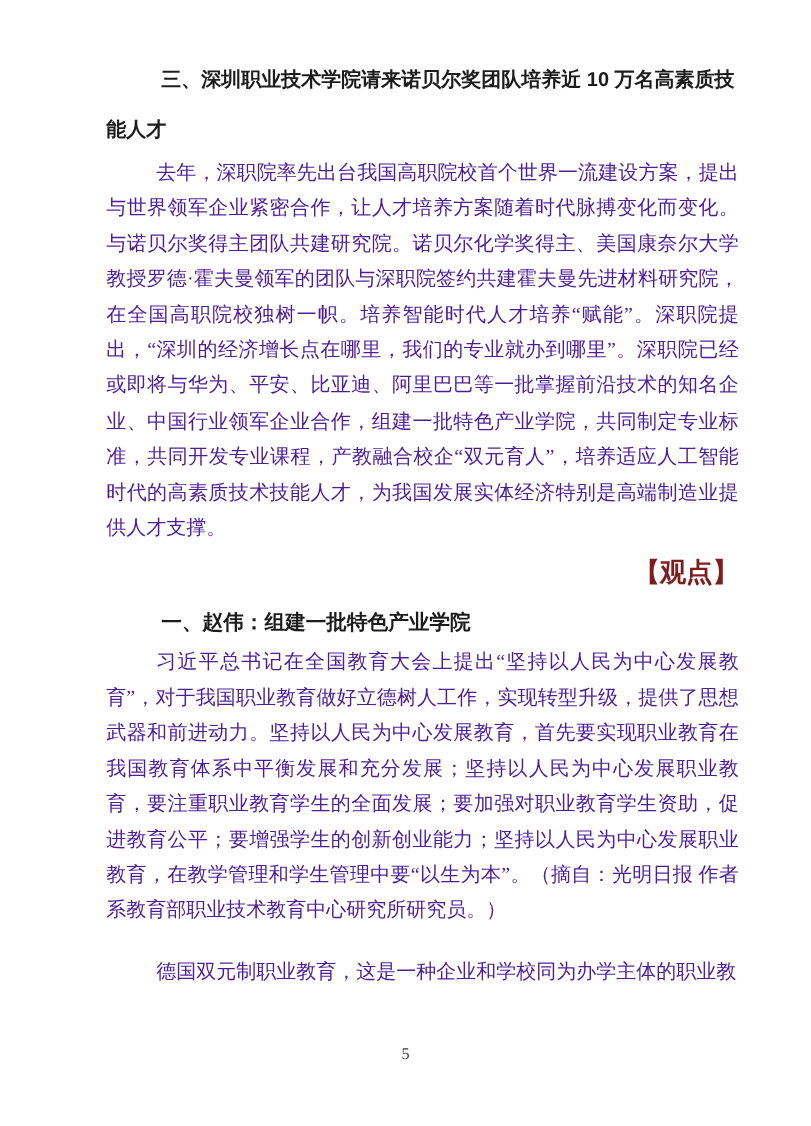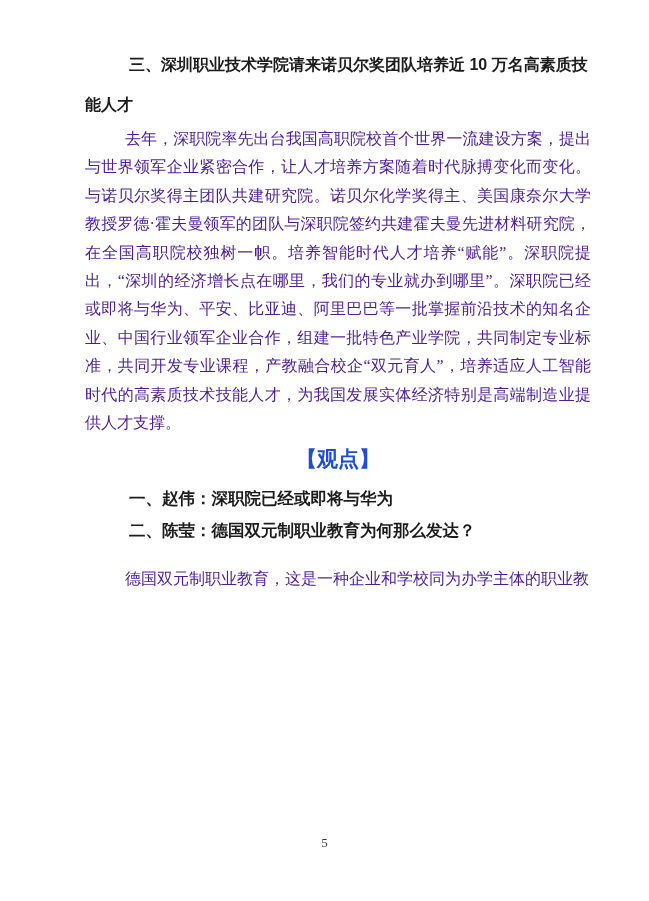--- a/index.html
+++ b/index.html
@@ -35,22 +35,22 @@
     text-indent: 40px;
     text-align: justify;
     color: #4c1d95;
   }
   .viewpoint-header {
     margin: 6px 0 0 0;
     font-family: "Liberation Sans", "DejaVu Sans", sans-serif;
     font-weight: bold;
     font-size: 21px;
     line-height: 32px;
-    color: #1d4ed8;
-    text-align: center;
+    color: #7f1d1d;
+    text-align: right;
   }
   .sub-heading {
     margin: 0;
     font-family: "Liberation Sans", "DejaVu Sans", sans-serif;
     font-weight: bold;
     font-size: 16.5px;
     line-height: 30px;
     text-indent: 44px;
     text-align: left;
     color: #1c1c1c;
@@ -76,22 +76,22 @@
 <body>
 
 <div class="page">
 
   <h2 class="doc-title">三、深圳职业技术学院请来诺贝尔奖团队培养近 10 万名高素质技能人才</h2>
 
   <p class="body-para">去年，深职院率先出台我国高职院校首个世界一流建设方案，提出与世界领军企业紧密合作，让人才培养方案随着时代脉搏变化而变化。与诺贝尔奖得主团队共建研究院。诺贝尔化学奖得主、美国康奈尔大学教授罗德·霍夫曼领军的团队与深职院签约共建霍夫曼先进材料研究院，在全国高职院校独树一帜。培养智能时代人才培养“赋能”。深职院提出，“深圳的经济增长点在哪里，我们的专业就办到哪里”。深职院已经或即将与华为、平安、比亚迪、阿里巴巴等一批掌握前沿技术的知名企业、中国行业领军企业合作，组建一批特色产业学院，共同制定专业标准，共同开发专业课程，产教融合校企“双元育人”，培养适应人工智能时代的高素质技术技能人才，为我国发展实体经济特别是高端制造业提供人才支撑。</p>
 
   <h1 class="viewpoint-header">【观点】</h1>
 
-  <h3 class="sub-heading first">一、赵伟：深职院已经或即将与华为</h3>
+  <h3 class="sub-heading first">一、赵伟：组建一批特色产业学院</h3>
 
+  <p class="body-para para-after-heading">习近平总书记在全国教育大会上提出“坚持以人民为中心发展教育”，对于我国职业教育做好立德树人工作，实现转型升级，提供了思想武器和前进动力。坚持以人民为中心发展教育，首先要实现职业教育在我国教育体系中平衡发展和充分发展；坚持以人民为中心发展职业教育，要注重职业教育学生的全面发展；要加强对职业教育学生资助，促进教育公平；要增强学生的创新创业能力；坚持以人民为中心发展职业教育，在教学管理和学生管理中要“以生为本”。（摘自：光明日报 作者系教育部职业技术教育中心研究所研究员。）</p>
 
-  <h3 class="sub-heading second">二、陈莹：德国双元制职业教育为何那么发达？</h3>
 
   <p class="body-para para-last">德国双元制职业教育，这是一种企业和学校同为办学主体的职业教</p>
 
   <div class="page-number">5</div>
 
 </div>
 
 </body></html>

